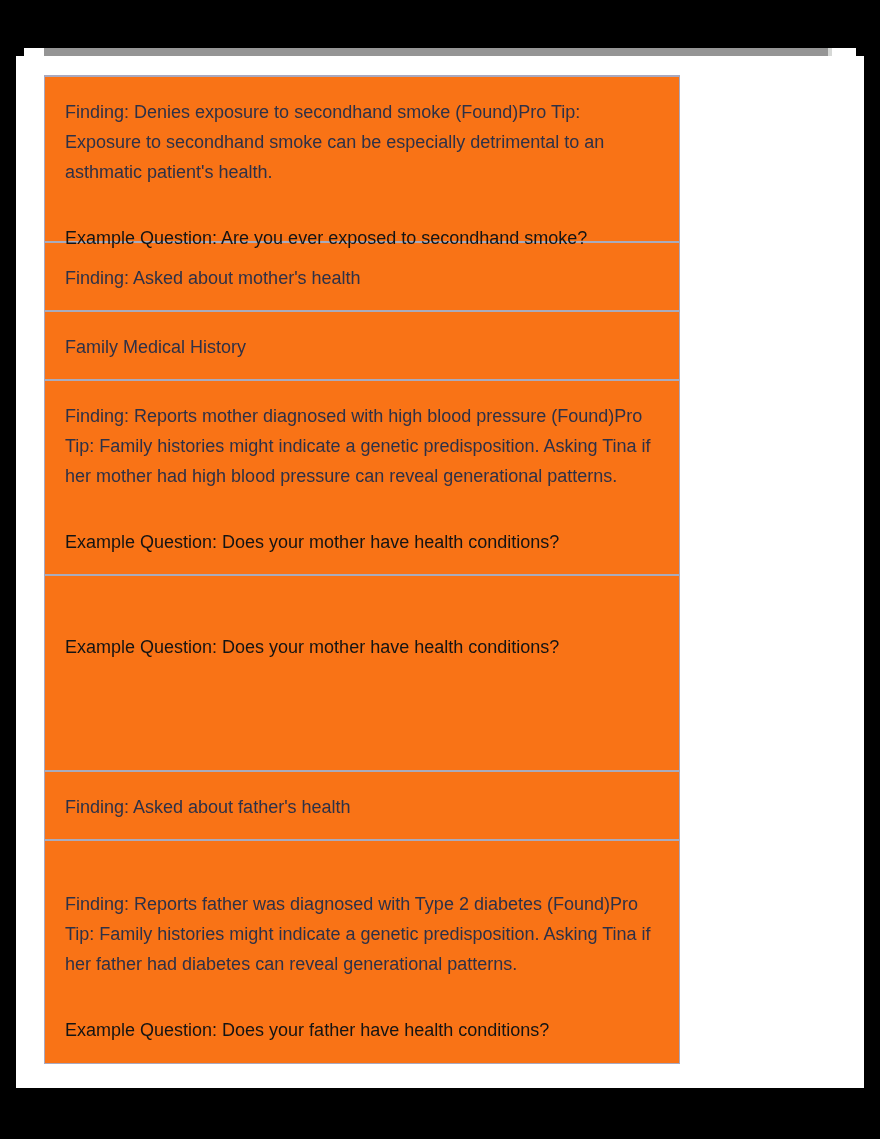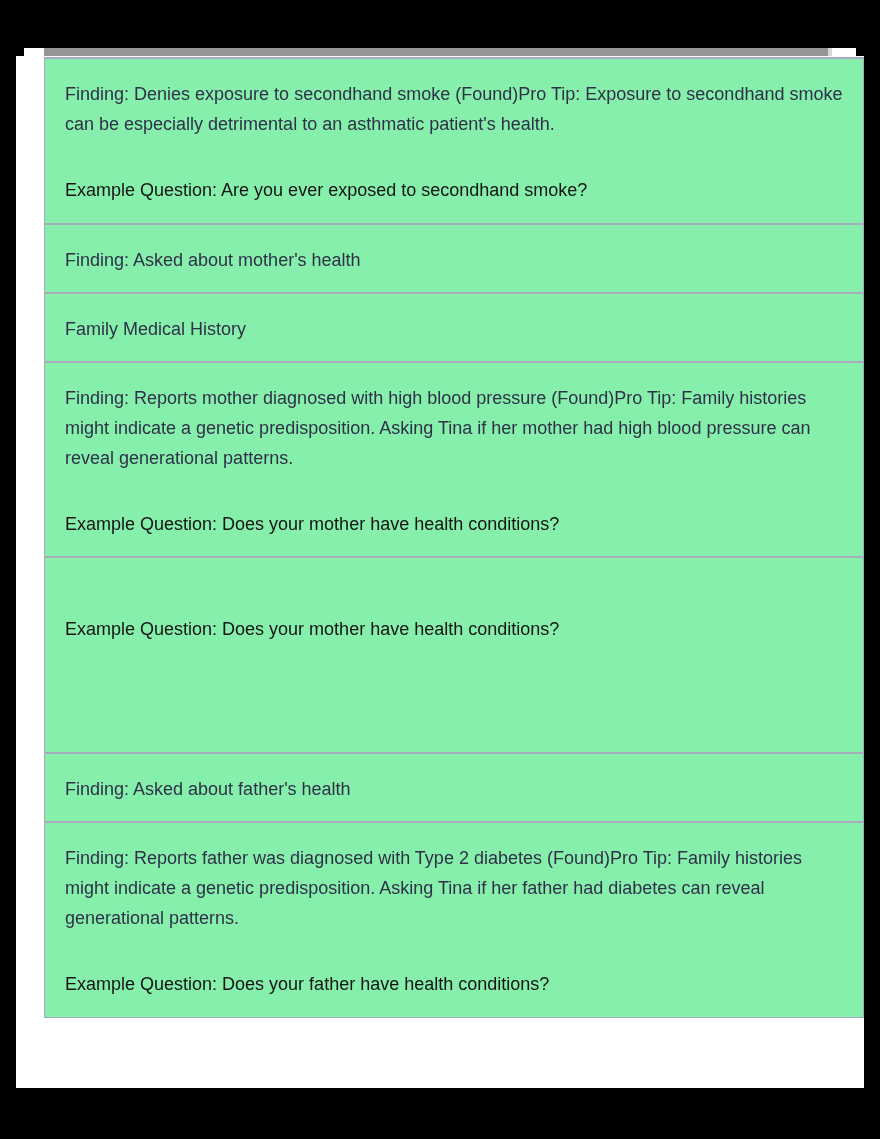--- a/index.html
+++ b/index.html
@@ -32,26 +32,26 @@
   .scroll-bar {
     position: absolute;
     left: 44px; top: 48px;
     width: 788px; height: 8px;
     background: #959595;
     border-right: 4px solid #d6d8d6;
     box-sizing: border-box;
   }
   .findings-table {
     position: absolute;
-    left: 44px; top: 57px;
-    width: 820px;
+    left: 44px; top: 75px;
+    width: 636px;
     border: 1px solid #a9a9c0;
     border-top: 2px solid #a9a9c0;
     box-sizing: border-box;
-    background: #86efac;
+    background: #f97316;
   }
   .row {
     border-bottom: 2px solid #a9abbd;
     box-sizing: border-box;
     padding: 20px 20px 0 20px;
     font-size: 18px;
     line-height: 30px;
     color: #2d3048;
   }
   .row:last-child { border-bottom: none; }
@@ -91,20 +91,20 @@
 
     <div class="row" style="height:196px;">
       <div class="spacer"></div>
       <div class="question">Example Question: Does your mother have health conditions?</div>
     </div>
 
     <div class="row" style="height:69px;">
       <div class="finding">Finding: Asked about father's health</div>
     </div>
 
-    <div class="row" style="height:194px;">
+    <div class="row" style="height:194px;margin-top:28px;">
       <div class="finding">Finding: Reports father was diagnosed with Type 2 diabetes (Found)Pro Tip: Family histories might indicate a genetic predisposition. Asking Tina if her father had diabetes can reveal generational patterns.</div>
       <div class="spacer"></div>
       <div class="question">Example Question: Does your father have health conditions?</div>
     </div>
 
   </div>
 </div>
 
 </body></html>

